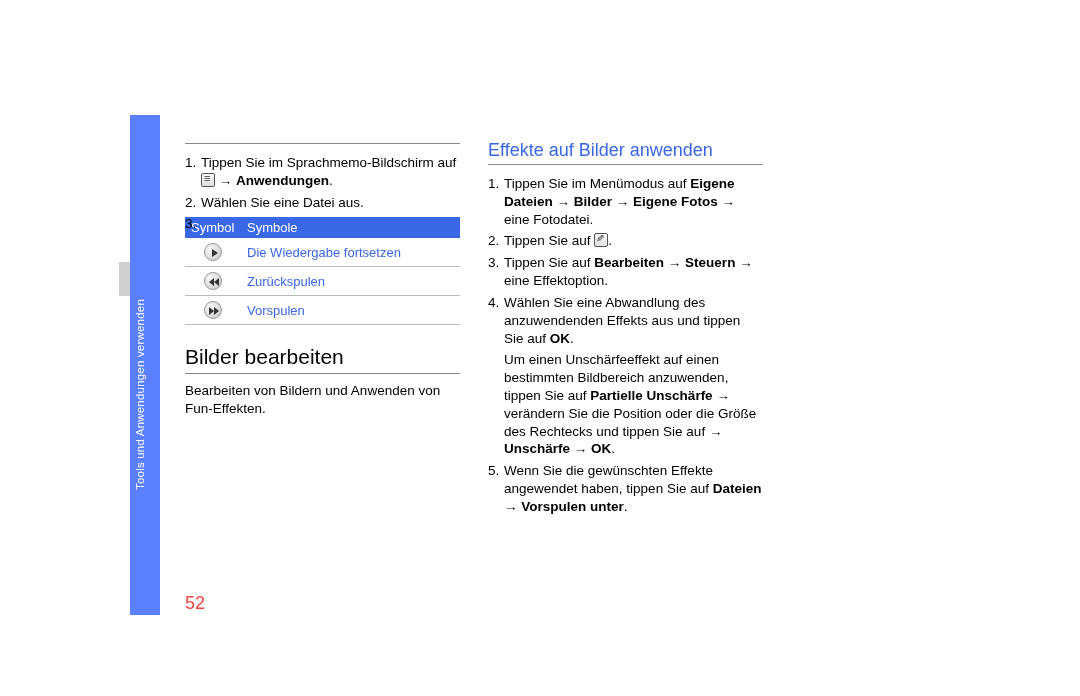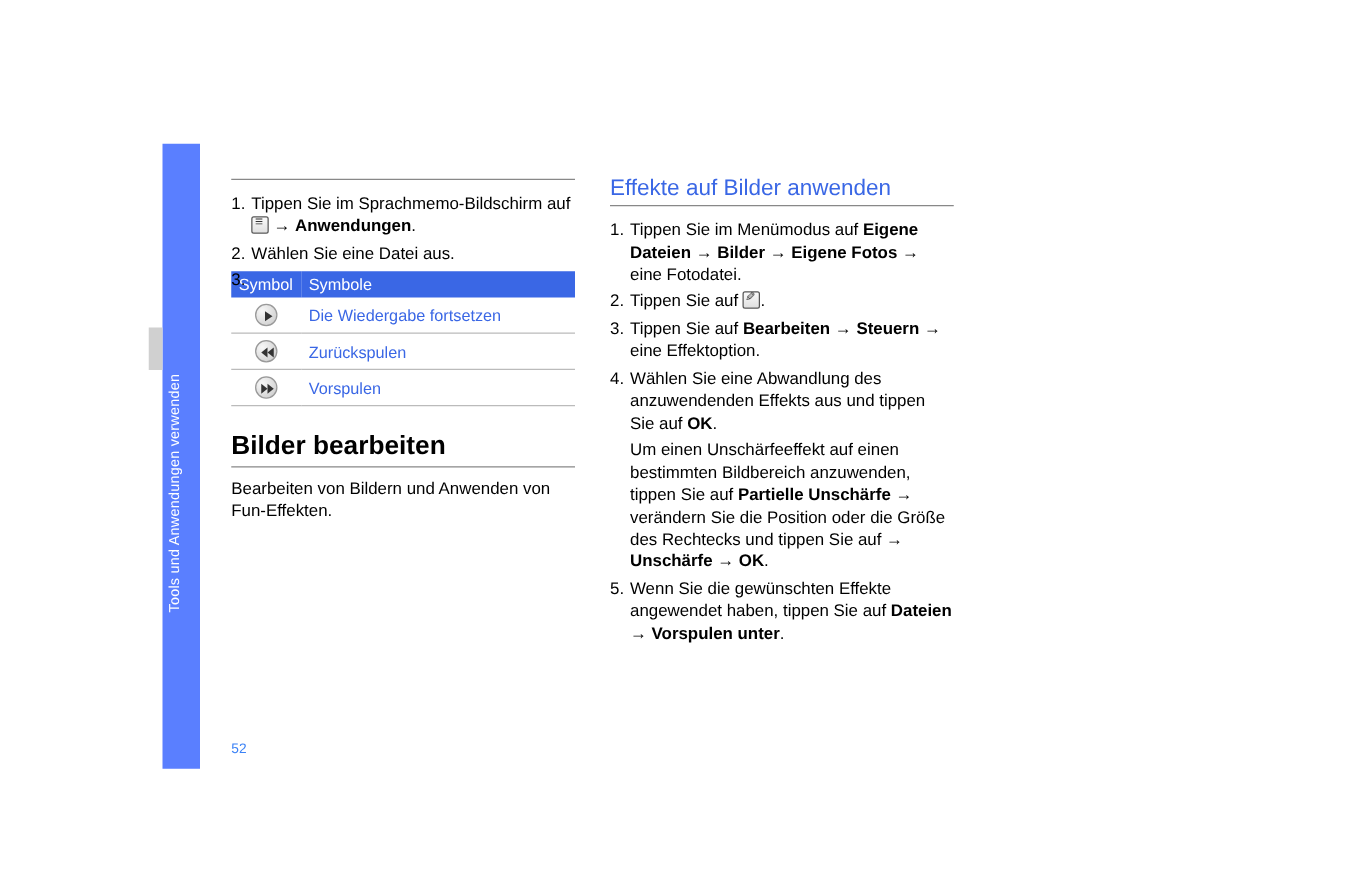--- a/index.html
+++ b/index.html
@@ -35,22 +35,22 @@
     transform: rotate(-90deg);
     color: #fff;
     font-size: 11.5px;
     letter-spacing: 0.2px;
     white-space: nowrap;
   }
   .page-number {
     position: absolute;
     left: 185px;
     top: 593px;
-    font-size: 11px;
-    color: #3b82f6;
+    font-size: 18px;
+    color: #ef4444;
   }
   .col {
     position: absolute;
     top: 140px;
     width: 275px;
   }
   .col-left { left: 185px; }
   .col-right { left: 488px; }
   .h-blue {
     color: #3a67e5;
@@ -60,21 +60,21 @@
   }
   .h-blue .rule {
     display: block;
     border-bottom: 1px solid #888;
     margin-top: 3px;
     width: 100%;
   }
   .h-black {
     color: #000;
     font-size: 21px;
-    font-weight: 700;
+    font-weight: 400;
     margin-top: 20px;
     margin-bottom: 4px;
   }
   .h-black + .rule2 {
     display:block;
     border-bottom: 1px solid #888;
     margin-bottom: 8px;
     width:100%;
   }
   ol { list-style: none; }

